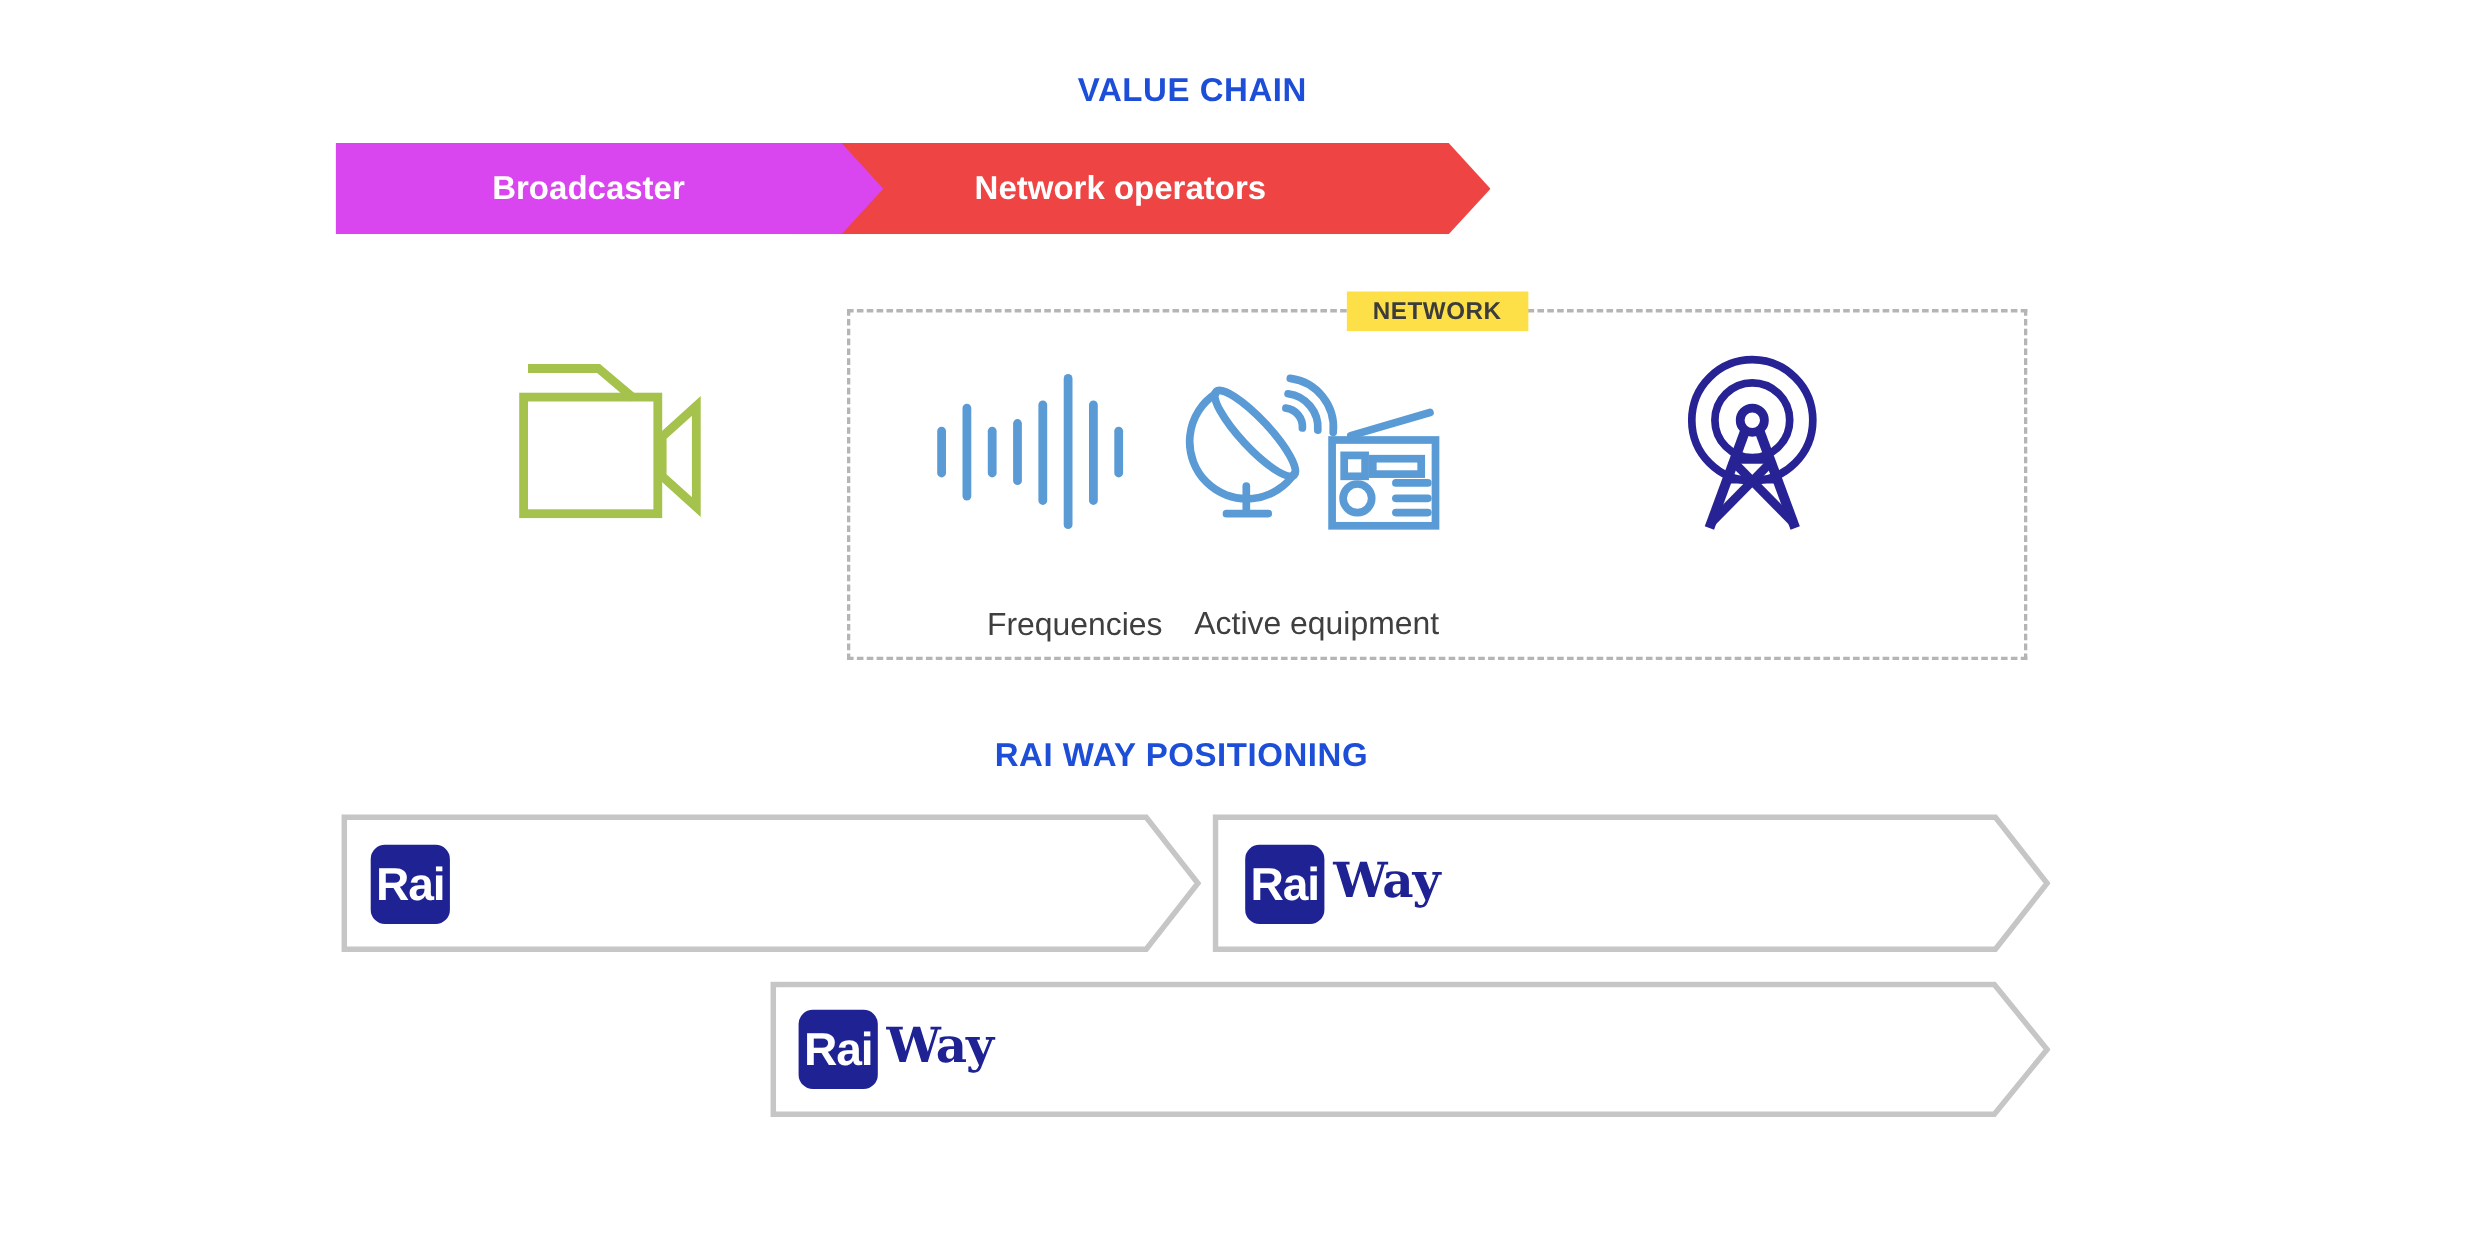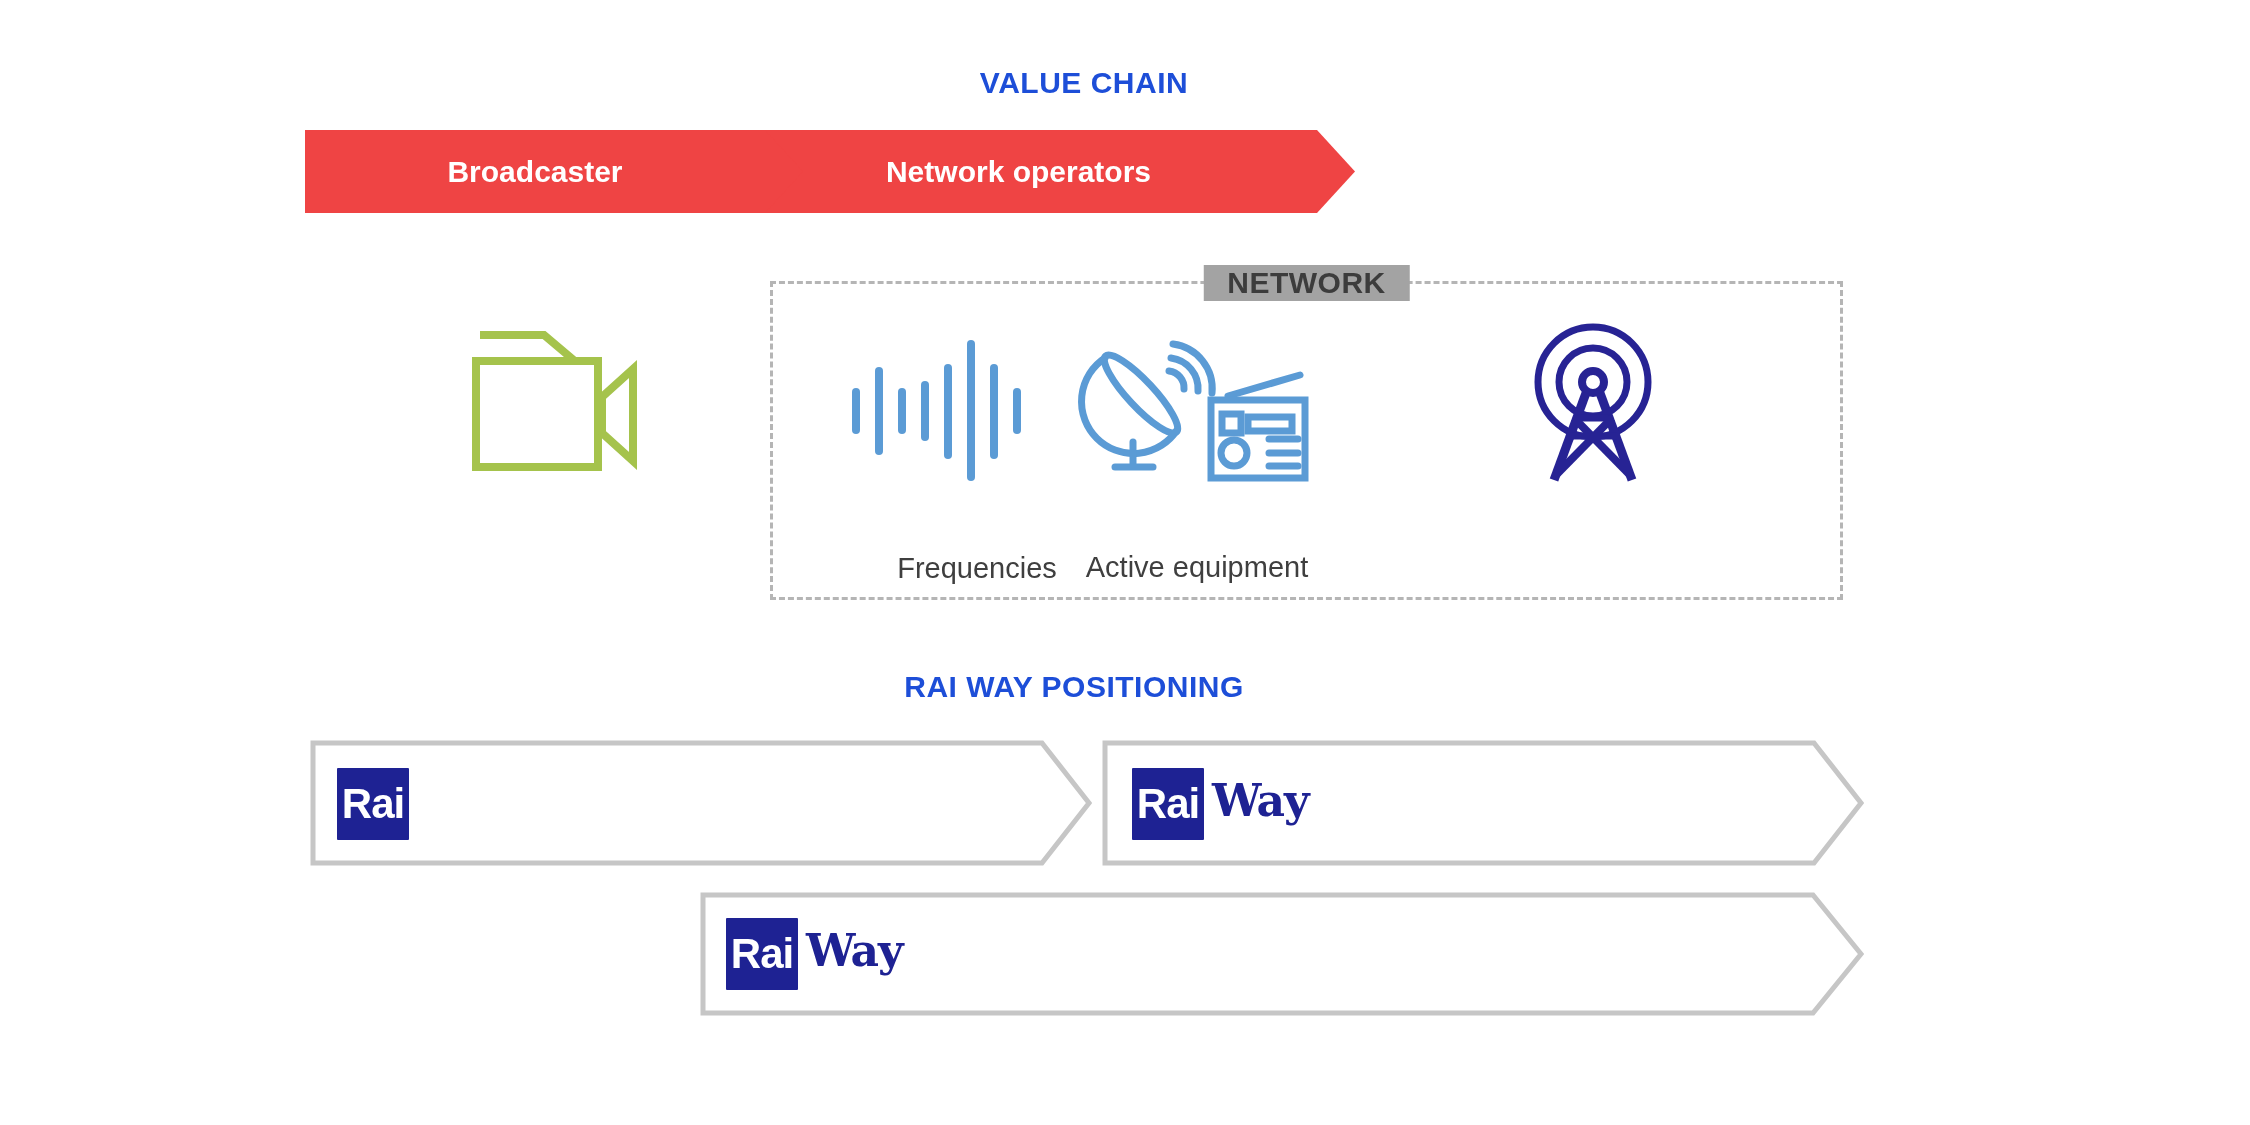--- a/index.html
+++ b/index.html
@@ -10,43 +10,43 @@
   .abs{position:absolute;}
   .section-title{
     font-size:30px;font-weight:bold;color:#1d4ed8;letter-spacing:0.5px;
     transform:translateX(-50%);white-space:nowrap;
   }
   
   .chev{
     position:absolute;top:130px;height:83px;display:flex;align-items:center;justify-content:center;
     color:#ffffff;font-size:30px;font-weight:bold;white-space:nowrap;
   }
-  .chev-green{left:305px;width:498px;z-index:3;background:#ef4444;
+  .chev-green{left:305px;width:498px;z-index:3;background:#d946ef;
     clip-path:polygon(0 0,460px 0,100% 50%,460px 100%,0 100%);padding-right:38px;box-sizing:border-box;}
   .chev-blue{left:720px;width:635px;z-index:2;background:#ef4444;
     clip-path:polygon(0 0,597px 0,100% 50%,597px 100%,0 100%);padding-right:38px;box-sizing:border-box;}
   .chev-navy{left:1366px;width:496px;z-index:1;background:#201f9e;
     clip-path:polygon(0 0,458px 0,100% 50%,458px 100%,0 100%);padding-right:38px;box-sizing:border-box;}
   
   .network-box{
     left:770px;top:281px;width:1073px;height:319px;border:3px dashed #b5b5b5;box-sizing:border-box;
   }
   .network-label{
     position:absolute;left:50%;top:-19px;transform:translateX(-50%);
-    background:#a3a3a3;padding:0 24px;font-size:30px;font-weight:bold;color:#3c3c3c;
+    background:#fde047;padding:0 24px;font-size:22px;font-weight:bold;color:#3c3c3c;
     line-height:36px;letter-spacing:0.5px;white-space:nowrap;
   }
   .caption{
     position:absolute;top:512px;transform:translateX(-50%);font-size:29px;color:#3f3f3f;white-space:nowrap;
   }
   
   .pos-arrow{position:absolute;}
   .rai-badge{
     position:absolute;background:#1e2293;color:#ffffff;display:flex;align-items:center;justify-content:center;
-    font-weight:bold;font-size:42px;border-radius:1px;letter-spacing:-1px;
+    font-weight:bold;font-size:42px;border-radius:13px;letter-spacing:-1px;
     font-family:"Liberation Sans", sans-serif;
   }
   .way-word{
     position:absolute;color:#1e2293;font-weight:bold;font-size:44px;
     font-family:"DejaVu Serif", serif;letter-spacing:-1px;white-space:nowrap;
   }
   .local-label{
     position:absolute;font-size:29px;color:#3d3d3d;white-space:nowrap;transform:translate(-50%,-50%);
   }
   svg{display:block;}

